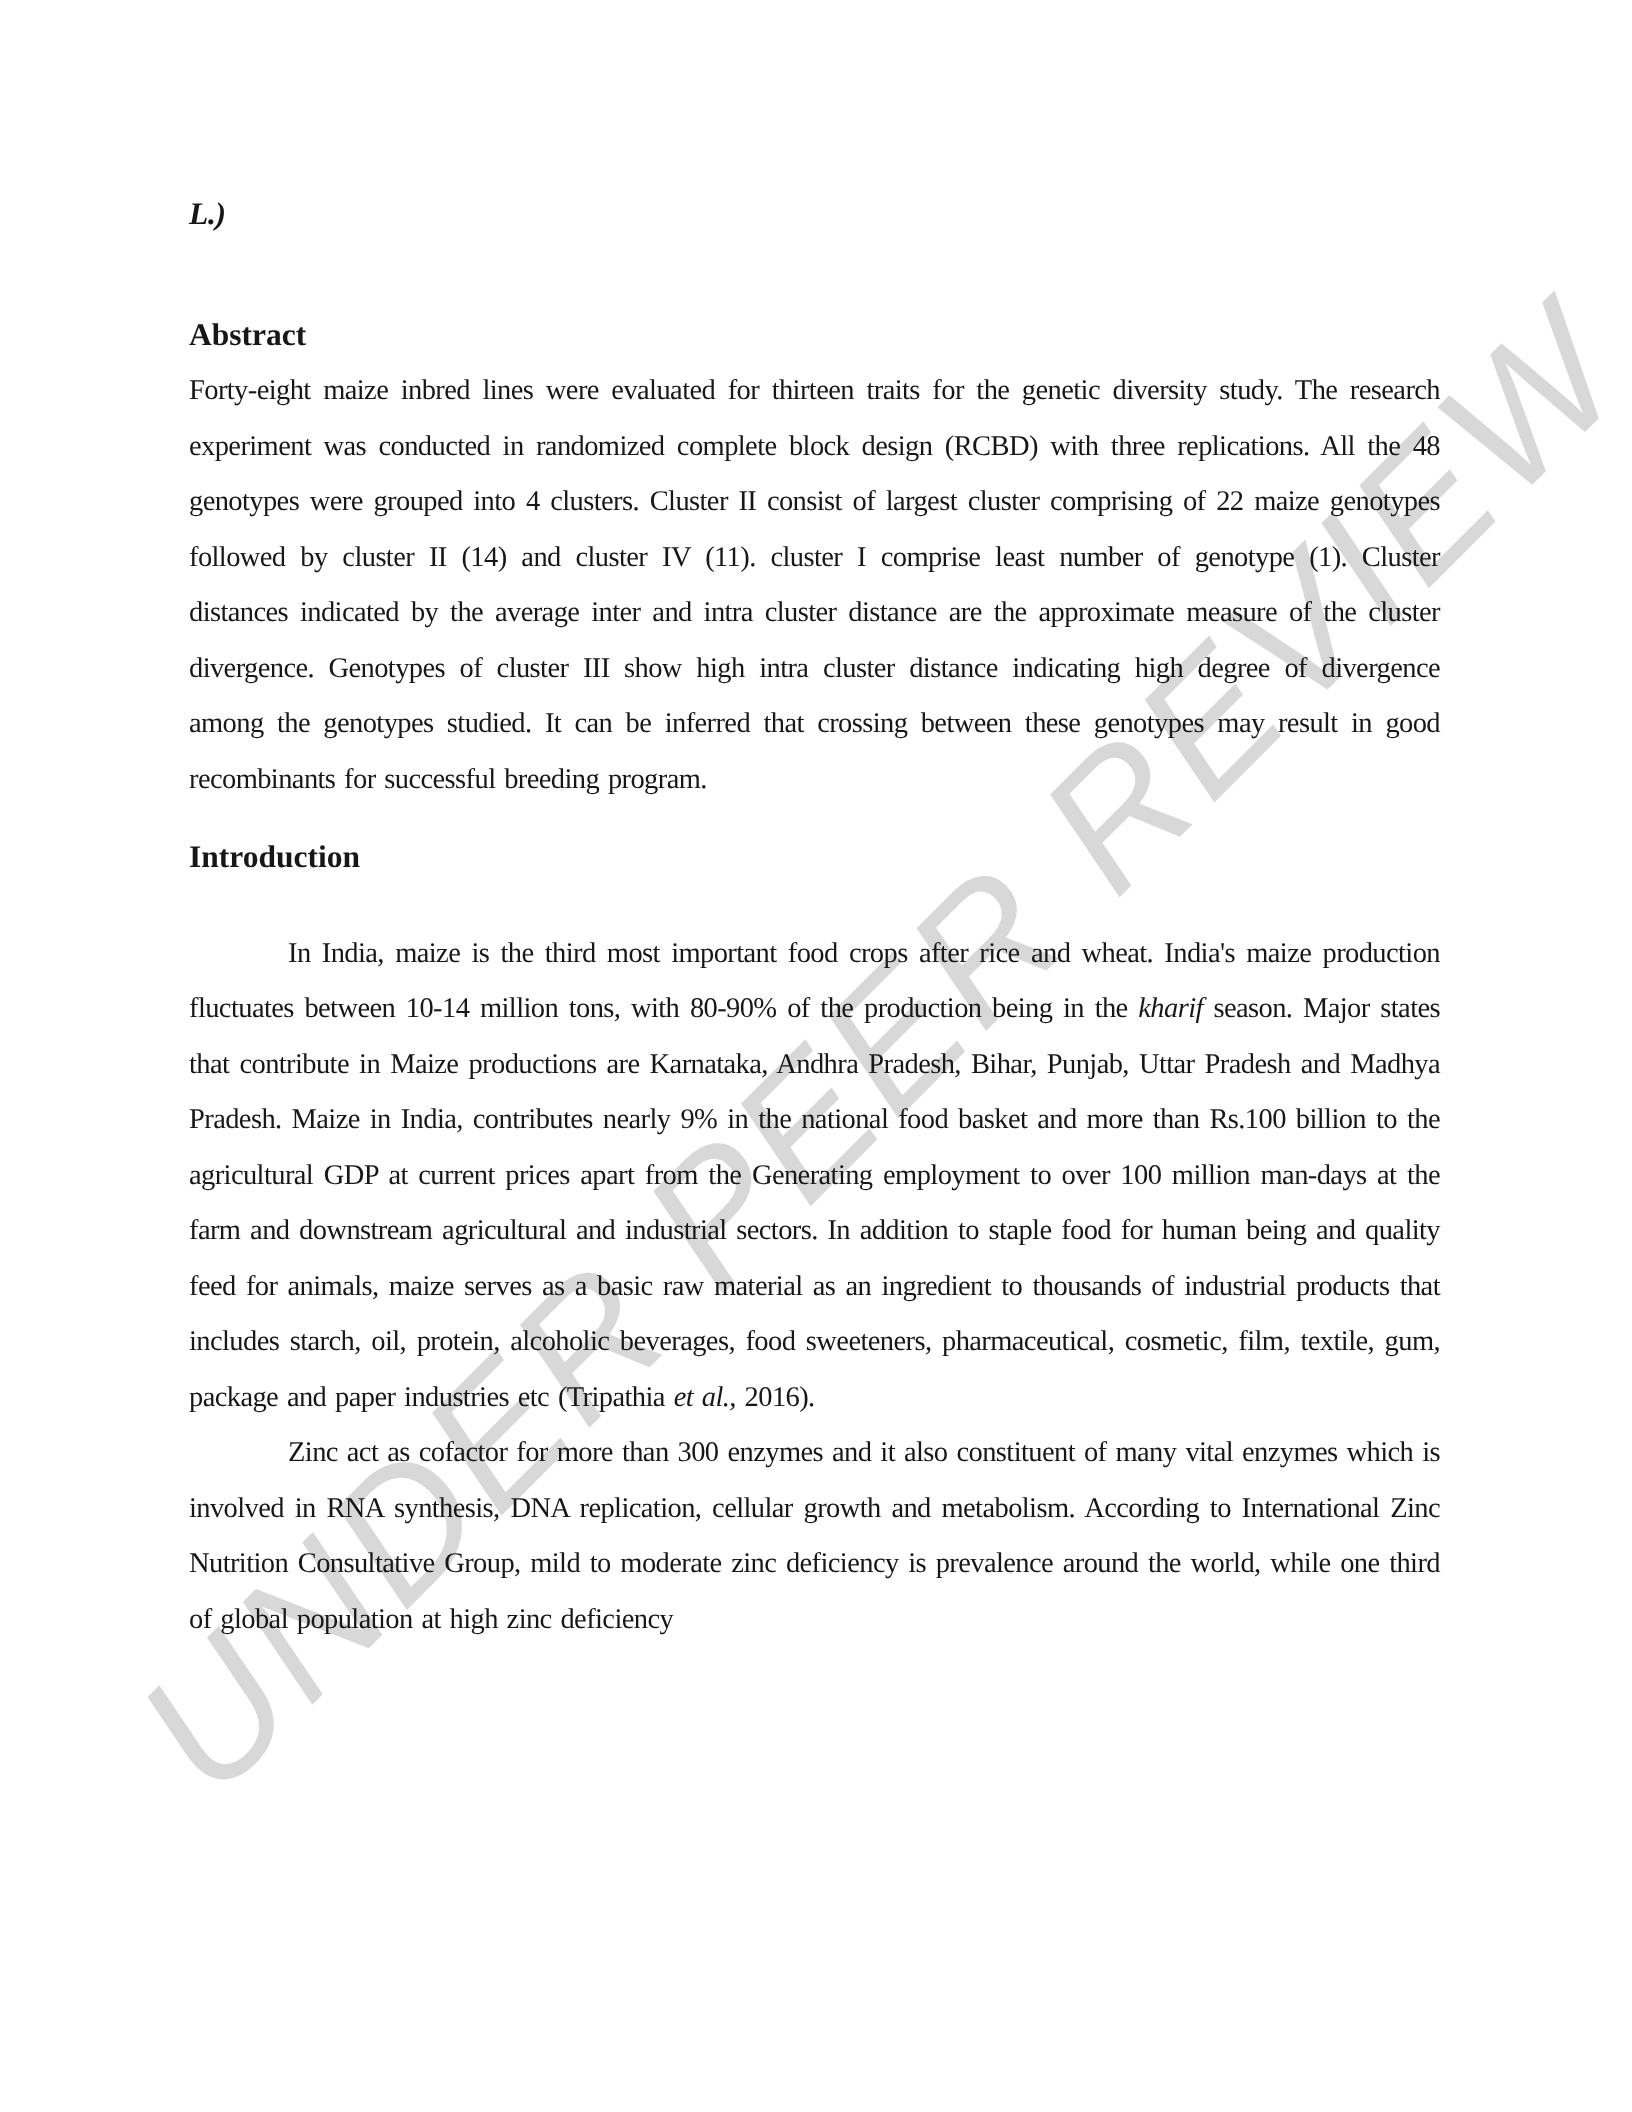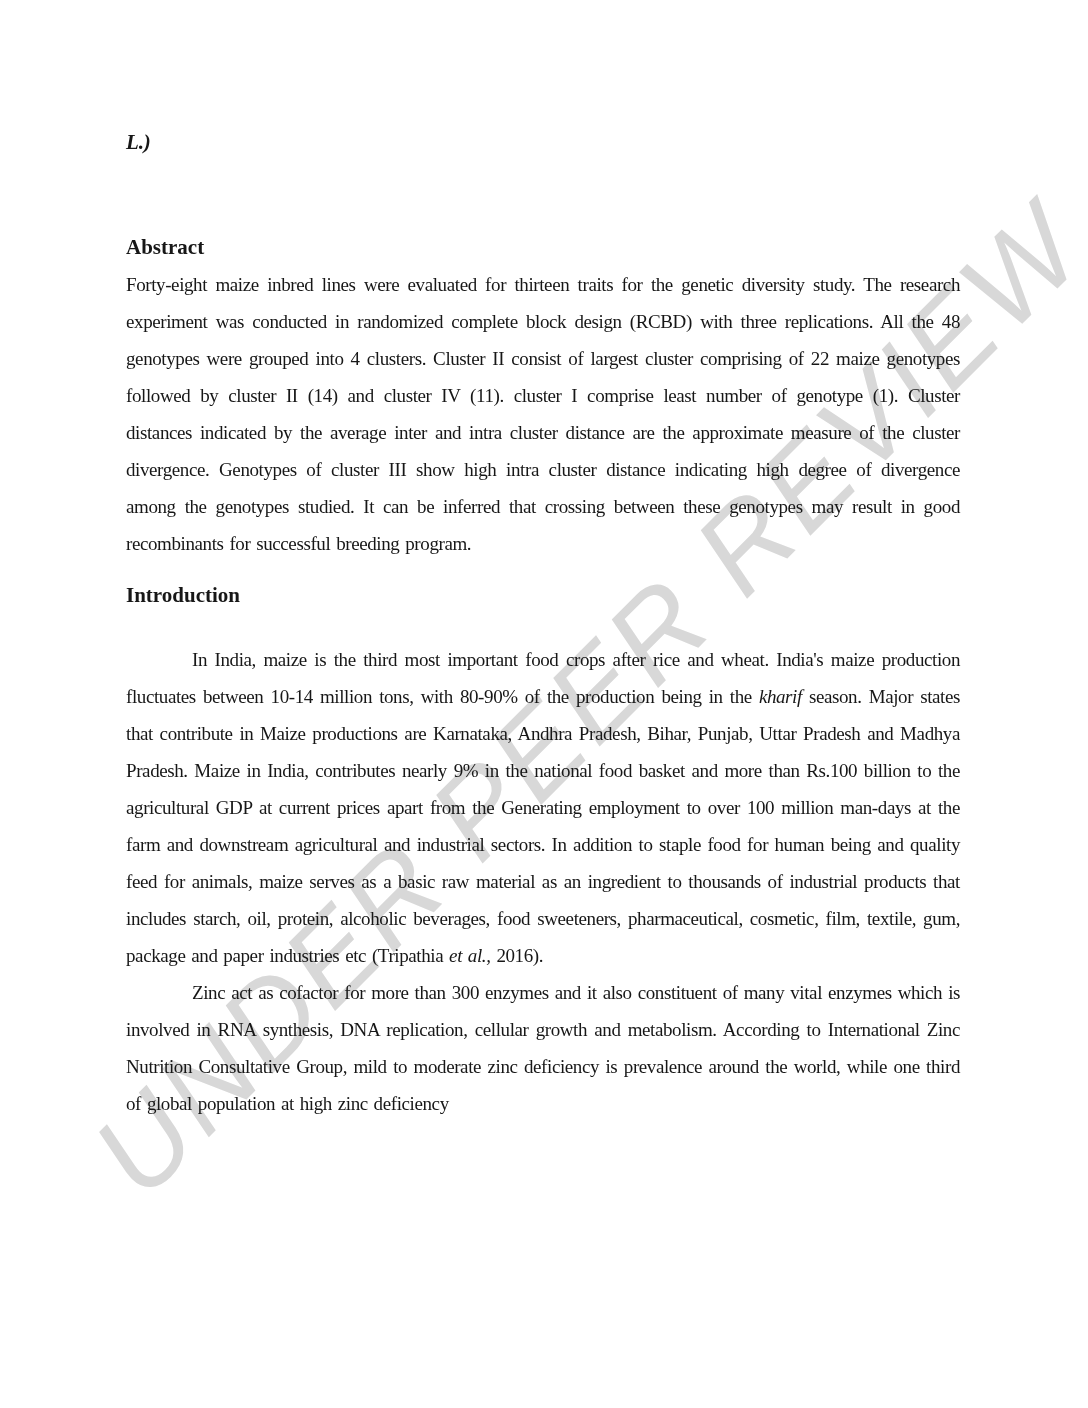--- a/index.html
+++ b/index.html
@@ -47,21 +47,21 @@
     font-weight: bold;
     letter-spacing: -0.2px;
   }
   .title-line { display: block; }
   .heading {
     margin: 0;
     font-size: 21px;
     line-height: 30px;
     font-weight: bold;
   }
-  .heading-abstract { margin-top: 74px; }
+  .heading-abstract { margin-top: 50px; }
   .heading-intro   { margin-top: 18px; }
   .para {
     margin: 0;
     font-size: 19px;
     line-height: 37px;
     text-align: justify;
     letter-spacing: -0.4px;
     word-spacing: 1.5px;
   }
   .abstract-body { margin-top: 4px; }

